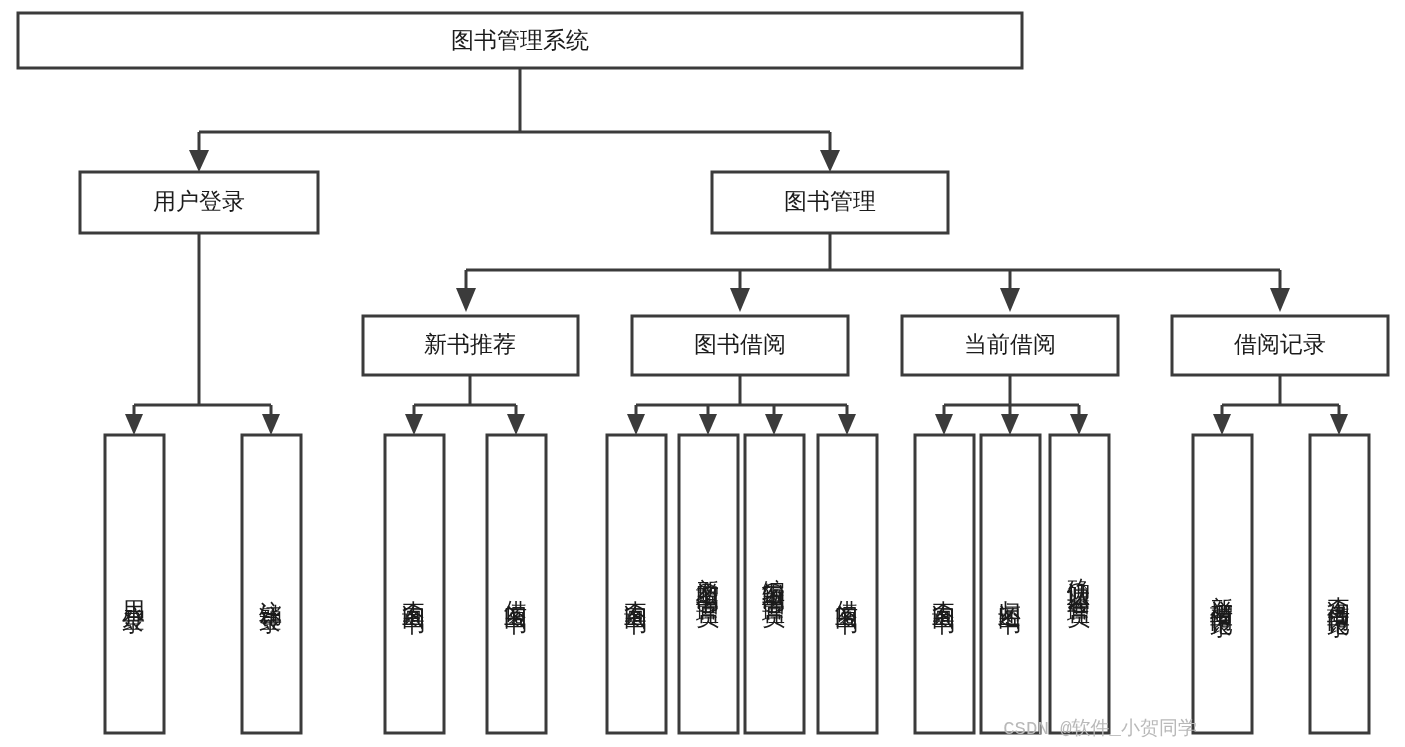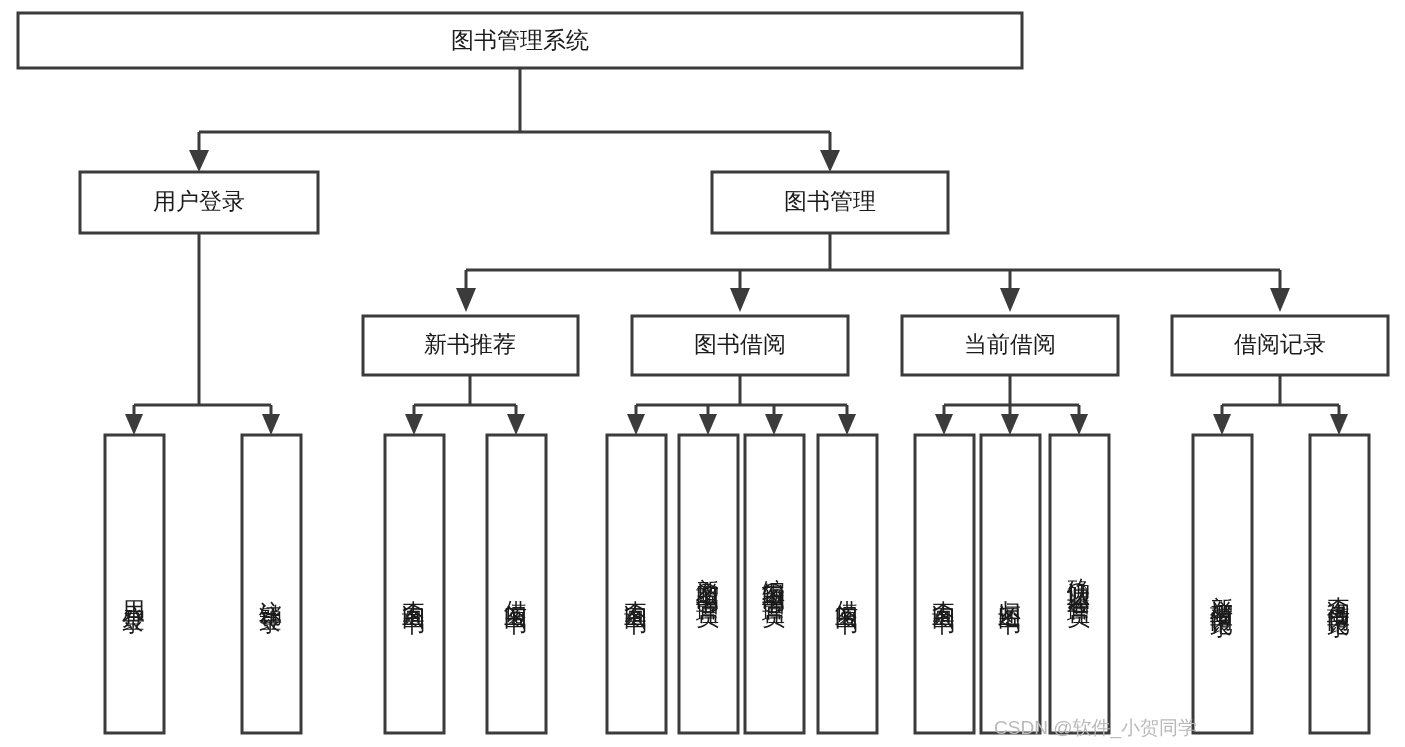--- a/index.html
+++ b/index.html
@@ -54,21 +54,21 @@
     font-size: 23px;
     fill: #1b1b1b;
     text-anchor: middle;
     writing-mode: vertical-rl;
     letter-spacing: 4px;
   }
   .watermark-text {
     position: absolute;
     right: 8px;
     bottom: 6px;
-    font-family: Liberation Sans, sans-serif;
+    font-family: Liberation Mono, monospace;
     font-size: 19px;
     color: #b9b9b9;
     white-space: nowrap;
     pointer-events: none;
     user-select: none;
   }
 </style>
 </head>
 <body>
 

